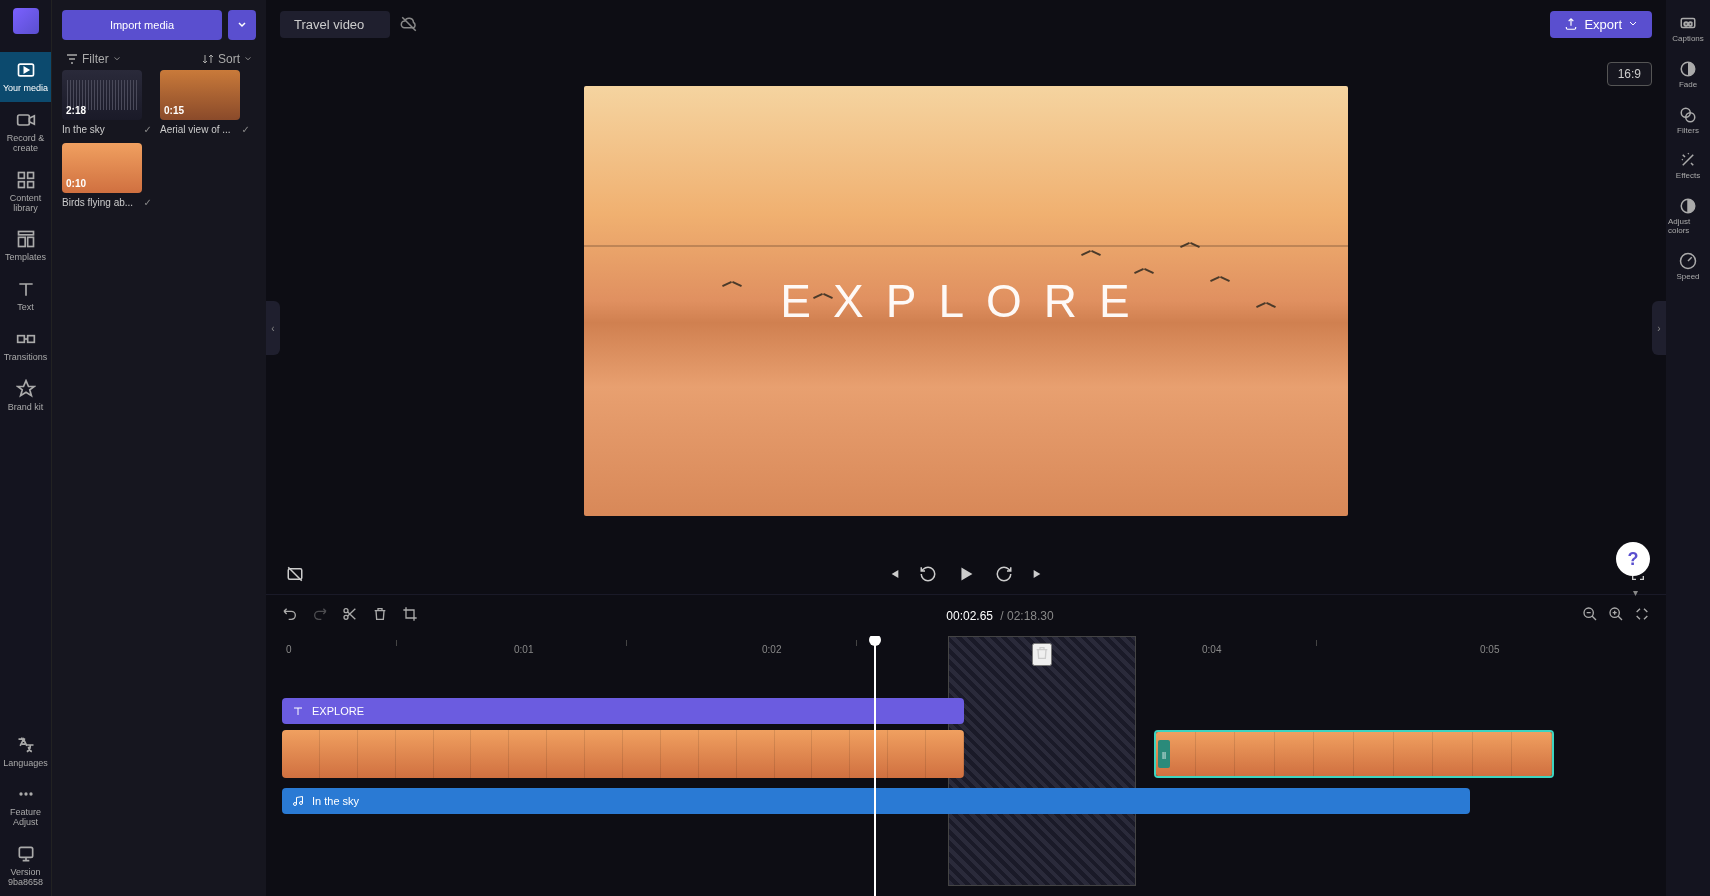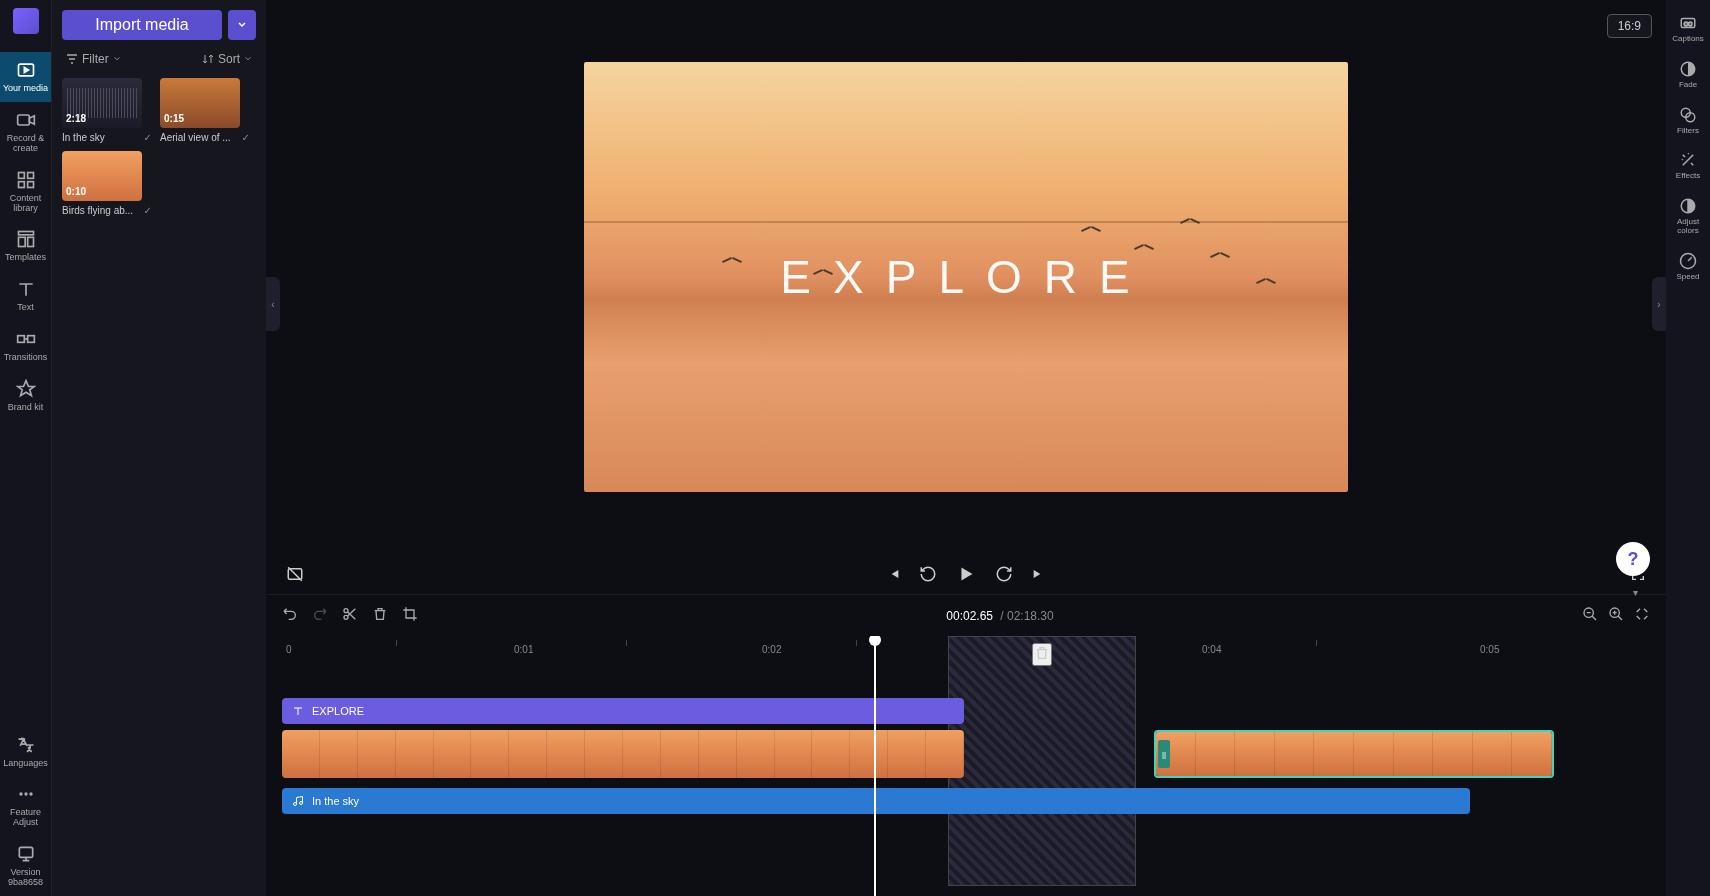--- a/index.html
+++ b/index.html
@@ -7,23 +7,23 @@
 .app{display:flex;height:100%}
 .sidebar-left{width:52px;background:#14141f;display:flex;flex-direction:column;align-items:center;padding-top:8px;border-right:1px solid #222}
 .logo{width:26px;height:26px;background:linear-gradient(135deg,#7b61ff,#5a4fcf);border-radius:4px;margin-bottom:18px}
 .side-item{display:flex;flex-direction:column;align-items:center;padding:8px 2px;cursor:pointer;width:100%;color:#aaa}
 .side-item.active{background:#0c4a6e;color:#fff}
 .side-item svg{width:20px;height:20px;margin-bottom:4px}
 .side-item span{font-size:9px;text-align:center;line-height:1.1}
 .side-spacer{flex:1}
 .media-panel{width:214px;background:#16161f;padding:10px;display:flex;flex-direction:column}
 .import-row{display:flex;gap:6px;margin-bottom:12px}
-.import-btn{flex:1;background:#5a4fcf;color:#fff;border:none;border-radius:4px;height:30px;display:flex;align-items:center;justify-content:center;font-size:16px;cursor:pointer}
+.import-btn{flex:1;background:#5a4fcf;color:#fff;border:none;border-radius:4px;height:30px;display:flex;align-items:center;justify-content:center;font-size:11px;cursor:pointer}
 .import-dd{width:28px;background:#5a4fcf;border:none;border-radius:4px;color:#fff;cursor:pointer;display:flex;align-items:center;justify-content:center}
-.filter-row{display:flex;justify-content:space-between;margin-bottom:12px;padding:0 4px}
+.filter-row{display:flex;justify-content:space-between;margin-bottom:4px;padding:0 4px}
 .filter-btn,.sort-btn{background:none;border:none;color:#aaa;font-size:12px;cursor:pointer;display:flex;align-items:center;gap:4px}
 .media-grid{display:flex;flex-wrap:wrap;gap:8px}
 .media-item{width:90px}
 .thumb{width:80px;height:50px;border-radius:4px;position:relative;background:#333}
 .thumb .dur{position:absolute;bottom:4px;left:4px;font-size:10px;color:#fff;font-weight:600}
 .thumb-audio{background:linear-gradient(#2a2a3a,#1a1a28);display:flex;align-items:center;justify-content:center}
 .thumb-audio::before{content:'';width:70px;height:30px;background:repeating-linear-gradient(90deg,#4a4a5a 0 1px,transparent 1px 3px)}
 .thumb-sunset{background:linear-gradient(#c97a3a,#8a4a2a)}
 .thumb-sunset2{background:linear-gradient(#f0a060,#d07040)}
 .media-label{font-size:10px;color:#ccc;margin-top:4px;display:flex;align-items:center;justify-content:space-between}
@@ -69,21 +69,21 @@
 .vframe{flex:1;background:linear-gradient(#f0a060,#d07040);border-right:1px solid rgba(0,0,0,.1)}
 .trans-badge{position:absolute;left:2px;top:50%;transform:translateY(-50%);width:12px;height:28px;background:#2a8a7a;border-radius:2px;display:flex;align-items:center;justify-content:center;font-size:8px}
 .clip-audio{position:absolute;left:0;width:1188px;height:26px;background:#2a7ad4;border-radius:4px;display:flex;align-items:center;padding:0 10px;font-size:11px;gap:8px}
 .gap-zone{position:absolute;left:682px;top:0;width:188px;height:250px;background:repeating-linear-gradient(45deg,#2a2a3a 0 4px,#1a1a28 4px 8px);border:1px solid #444}
 .gap-trash{position:absolute;top:6px;left:50%;transform:translateX(-50%);z-index:3}
 .playhead{position:absolute;left:608px;top:0;width:2px;height:280px;background:#fff;z-index:4}
 .playhead::before{content:'';position:absolute;top:-2px;left:-5px;width:12px;height:12px;background:#fff;border-radius:50%}
 .sidebar-right{width:44px;background:#14141f;display:flex;flex-direction:column;align-items:center;padding-top:8px;gap:4px}
 .sr-item{display:flex;flex-direction:column;align-items:center;padding:6px 2px;cursor:pointer;color:#aaa;width:100%}
 .sr-item svg,.sr-item .ico{width:18px;height:18px;margin-bottom:3px}
-.sr-item span{font-size:8px;text-align:center;line-height:1.1}
+.sr-item span{font-size:8px;text-align:left;line-height:1.1}
 .help-fab{position:absolute;right:60px;bottom:320px;width:34px;height:34px;border-radius:50%;background:#fff;display:flex;align-items:center;justify-content:center;color:#5a4fcf;font-weight:bold;font-size:18px;cursor:pointer;z-index:20}
 .help-arrow{position:absolute;right:72px;bottom:298px;color:#888;font-size:10px;z-index:20}
 </style>
 </head>
 <body>
 
 <div class="app">
 
   <div class="sidebar-left">
     <div class="logo"></div>
@@ -216,20 +216,37 @@
           </div>
         <div class="media-label">
             <span>Birds flying ab...</span>
             <span class="check">✓</span>
           </div>
       </div>
     </div>
   </div>
 
   <div class="main">
+    <div class="topbar">
+      <input class="title-input" value="Travel video" style="">
+      <svg class="cloud-icon" width="18" height="18" viewBox="0 0 24 24" fill="none" stroke="currentColor" stroke-width="2">
+          <path d="M18 10a6 6 0 00-11.5-2A4.5 4.5 0 006 17h12a4 4 0 000-7z"></path>
+          <line x1="3" y1="3" x2="21" y2="21"></line>
+        </svg>
+      <div class="topbar-spacer"></div>
+      <button class="export-btn">
+        <svg width="14" height="14" viewBox="0 0 24 24" fill="none" stroke="#fff" stroke-width="2">
+            <path d="M12 3v12m0-12l-4 4m4-4l4 4M4 17v2a2 2 0 002 2h12a2 2 0 002-2v-2"></path>
+          </svg>
+        <span>Export</span>
+        <svg width="10" height="10" viewBox="0 0 10 10">
+            <path d="M2 3l3 3 3-3" stroke="#fff" fill="none"></path>
+          </svg>
+      </button>
+    </div>
 
     <div class="preview-area">
       <div class="collapse-left">‹</div>
       <div class="aspect-badge">16:9</div>
       <div class="preview-frame">
         <div class="horizon"></div>
         <div class="bird" style="top:45%;left:18%"></div>
         <div class="bird" style="top:48%;left:30%"></div>
         <div class="bird" style="top:38%;left:65%"></div>
         <div class="bird" style="top:42%;left:72%"></div>

